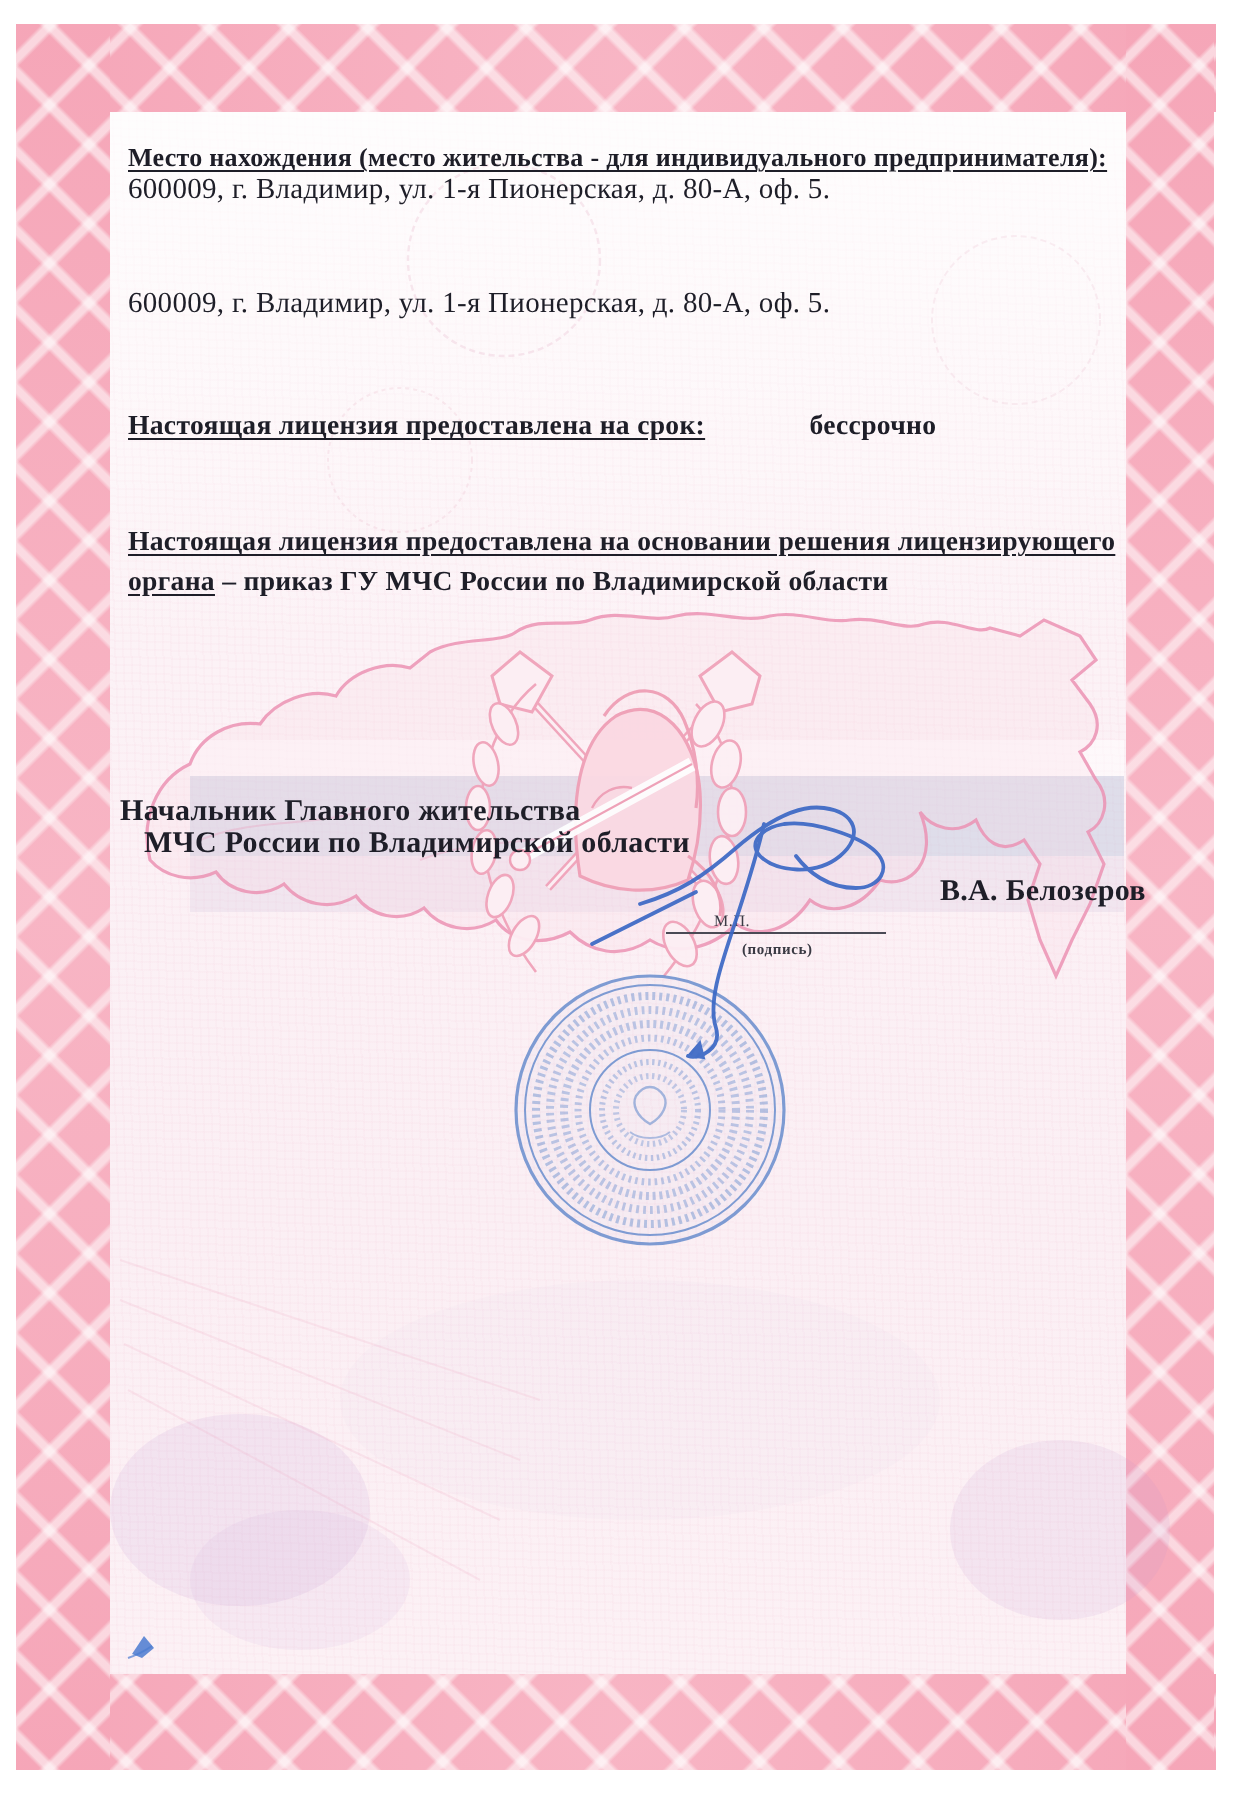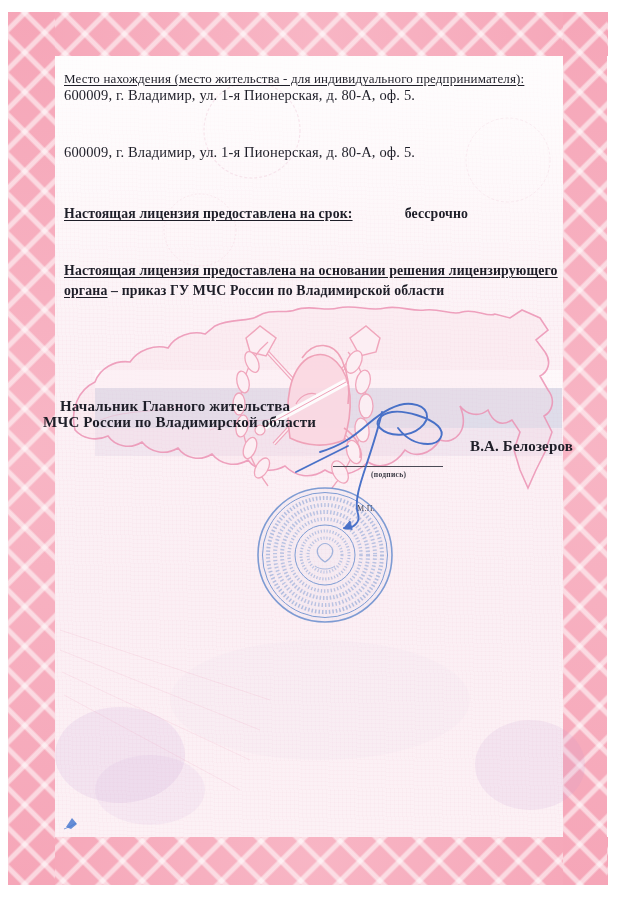--- a/index.html
+++ b/index.html
@@ -30,21 +30,21 @@
   }
   .top-light{
     position:absolute;left:55px;top:56px;right:55px;height:270px;
     background:linear-gradient(180deg, rgba(255,255,255,.75), rgba(255,255,255,0));
     z-index:2;
   }
   .wm{position:absolute;left:0;top:0;z-index:3;}
   .ink{position:absolute;left:0;top:0;z-index:6;}
   
   .txt{position:absolute;z-index:4;letter-spacing:.15px;white-space:nowrap;}
-  .h-u{font-weight:normal;font-size:13px;text-decoration:underline;text-decoration-thickness:1.4px;text-underline-offset:2px;}
+  .h-u{font-weight:bold;font-size:13px;text-decoration:underline;text-decoration-thickness:1.4px;text-underline-offset:2px;}
   .val{font-size:14.5px;}
   .b14{font-weight:bold;font-size:13.8px;}
   .u{text-decoration:underline;text-decoration-thickness:1.4px;text-underline-offset:2px;}
   .signer{font-weight:bold;font-size:15px;}
   .name{font-weight:bold;font-size:15px;margin-left:20px;}
   .sig-line{position:absolute;left:333px;top:466px;width:110px;border-top:1.2px solid #4a4a55;z-index:4;}
   .cap{position:absolute;font-size:7.5px;color:#3a3a44;z-index:4;letter-spacing:.3px;}
 </style>
 </head>
 <body>
@@ -129,25 +129,25 @@
     <span class="b14 u">Настоящая лицензия предоставлена на срок:</span>
     <span class="b14" style="margin-left:48px;">бессрочно</span>
   </div>
 
   <div class="txt b14 u" style="left:64px;top:263px;">Настоящая лицензия предоставлена на основании решения лицензирующего</div>
   <div class="txt b14" style="left:64px;top:283px;">
     <span class="u">органа</span><span> – приказ ГУ МЧС России по Владимирской области</span>
   </div>
 
   <div class="txt signer" style="left:60px;top:398px;">Начальник Главного жительства</div>
-  <div class="txt signer" style="left:43px;top:414px;">МЧС России по Владимирской области</div>
+  <div class="txt signer" style="left:72px;top:414px;">МЧС России по Владимирской области</div>
 
   <div class="sig-line"></div>
   <div class="cap" style="left:371px;top:470px;font-weight:bold;">(подпись)</div>
-  <div class="cap" style="left:341px;top:504px;font-size:8px;padding-left:16px;">М.П.</div>
+  <div class="cap" style="left:341px;top:456px;font-size:8px;padding-left:16px;">М.П.</div>
 
   <div class="txt name" style="left:450px;top:438px;">В.А. Белозеров</div>
 
   <svg class="ink" width="618" height="903" viewBox="0 0 618 903">
     <g opacity=".8" fill="none" stroke="#5f87cb">
       <circle cx="325" cy="555" r="67" stroke-width="1.6" fill="rgba(110,140,200,.05)"></circle>
       <circle cx="325" cy="555" r="62.5" stroke-width="1"></circle>
       <circle cx="325" cy="555" r="57" stroke-width="4" stroke-dasharray="1.5 2" opacity=".55"></circle>
       <circle cx="325" cy="555" r="50" stroke-width="4" stroke-dasharray="1.4 2.1" opacity=".5"></circle>
       <circle cx="325" cy="555" r="43" stroke-width="4" stroke-dasharray="1.5 1.9" opacity=".5"></circle>

